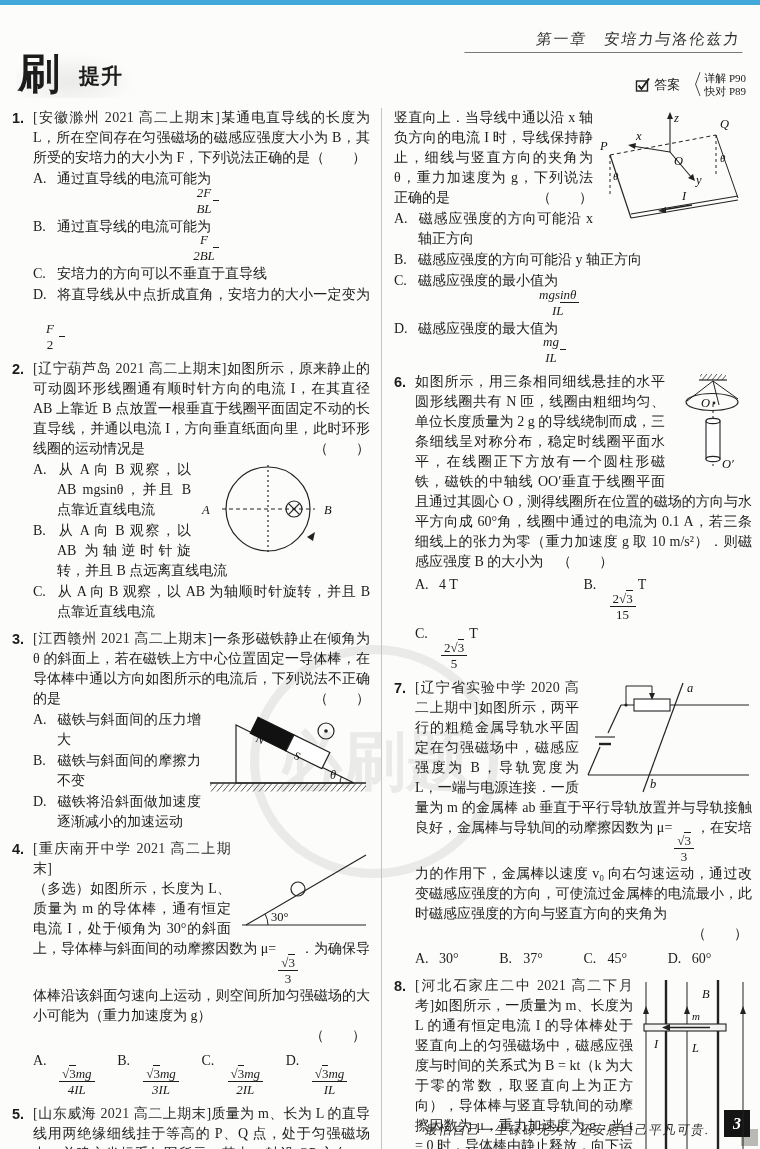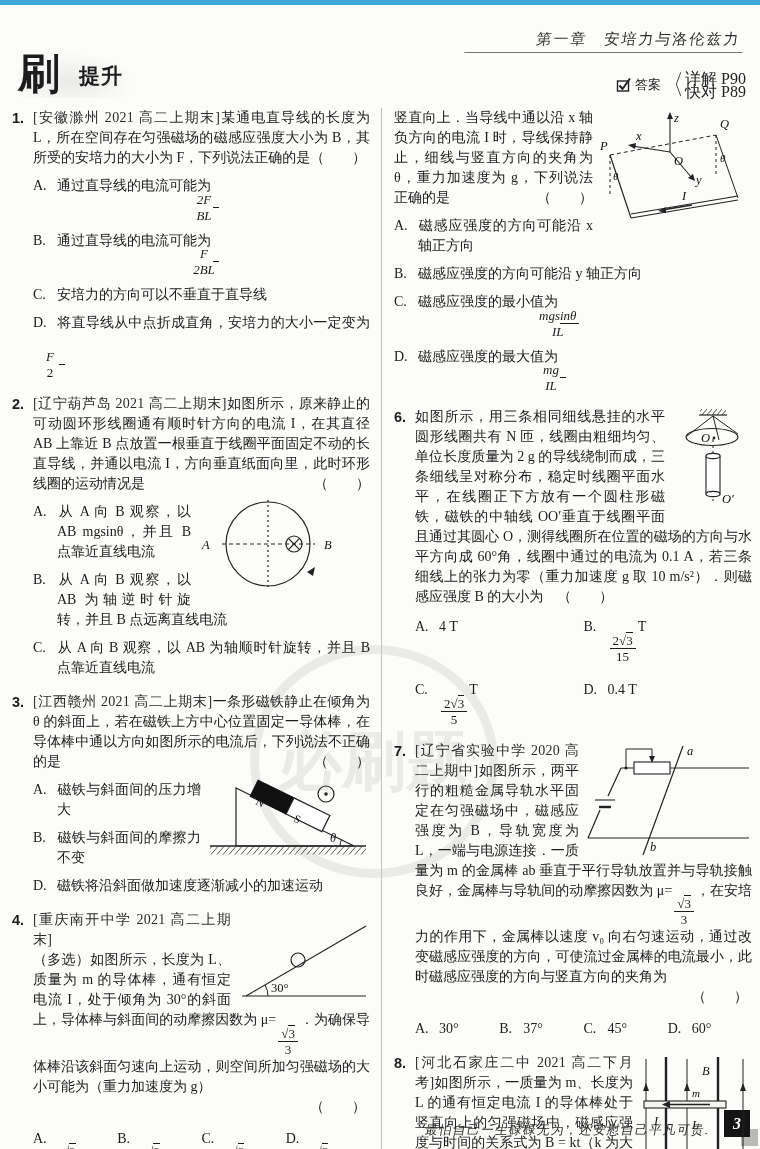--- a/index.html
+++ b/index.html
@@ -10,33 +10,33 @@
   
   .chapter{position:absolute;top:30px;right:16px;font-size:15px;color:#2e2e2e;
            border-bottom:1.5px solid #777;padding:0 4px 3px 70px;transform:skewX(-8deg);letter-spacing:2px;}
   .brand{position:absolute;top:52px;left:16px;display:flex;align-items:flex-end;
          background:radial-gradient(ellipse at 45% 65%, rgba(0,0,0,0.07), transparent 70%);padding:2px 14px 4px 2px;}
   .brand-big{font-size:42px;font-weight:800;line-height:40px;}
   .brand-small{font-size:21px;font-weight:800;margin:0 0 4px 19px;letter-spacing:1px;}
   .ans{position:absolute;top:70px;right:14px;display:flex;align-items:center;}
   .anslab{font-size:13px;margin:0 1px 0 3px;}
   .ansbr{font-size:22px;color:#333;transform:scaleY(1.25);margin-right:1px;font-family:"DejaVu Sans",sans-serif;}
-  .anscol{display:inline-flex;flex-direction:column;font-size:16px;line-height:13px;color:#222;}
+  .anscol{display:inline-flex;flex-direction:column;font-size:11px;line-height:13px;color:#222;}
   
   .columns{position:absolute;top:108px;left:0;width:760px;display:flex;padding:0 8px 0 12px;box-sizing:border-box;z-index:1;}
   .col{width:50%;box-sizing:border-box;}
   .col-l{padding-right:11px;border-right:1px solid #c3c3c0;}
   .col-r{padding-left:12px;}
   
   .prob{display:flex;margin-bottom:6px;}
   .pnum{flex:0 0 21px;font-weight:700;font-size:14.5px;line-height:20px;font-family:"Liberation Sans",sans-serif;}
   .pbody{flex:1;min-width:0;font-size:14px;line-height:20px;}
   .ptext{margin:0;text-align:justify;}
   .tag{color:#2b2b2b;letter-spacing:0.3px;margin-top:28px;}
-  .opt{margin:8px 0;padding-left:24px;text-indent:-24px;text-align:justify;}
+  .opt{margin:1px 0;padding-left:24px;text-indent:-24px;text-align:justify;}
   .olab{display:inline-block;width:24px;text-indent:0;}
   .paren-r{float:right;}
   .paren-line{text-align:right;margin:0;padding-right:4px;}
   .optrow{display:flex;margin-top:4px;}
   .optrow .o4{flex:1;padding-left:0;text-indent:0;}
   .optgrid2{display:grid;grid-template-columns:1fr 1fr;margin-top:2px;}
   .optgrid2 .opt{padding-left:0;text-indent:0;}
   
   .frac{display:inline-flex;flex-direction:column;vertical-align:-1.05em;text-align:center;
         margin:0 2px;font-size:13px;line-height:15px;}
@@ -302,21 +302,20 @@
           <div class="optgrid2">
             <p class="opt"><span class="olab">A.</span><span>4 T</span></p>
             <p class="opt"><span class="olab">B.</span><span class="frac">
                   <span class="fn"><span>2√</span><span class="rad">3</span></span>
                   <span class="fd">15</span>
                 </span><span>T</span></p>
             <p class="opt"><span class="olab">C.</span><span class="frac">
                   <span class="fn"><span>2√</span><span class="rad">3</span></span>
                   <span class="fd">5</span>
                 </span><span>T</span></p>
-            <p class="opt"><span class="olab">D.</span><span>0.4 T</span></p>
           </div>
         </div>
       </div>
 
       <div class="prob">
         <div class="pnum">7.</div>
         <div class="pbody">
           <div class="fig">
             <svg width="166" height="116" viewBox="0 0 166 116">
               <g>

